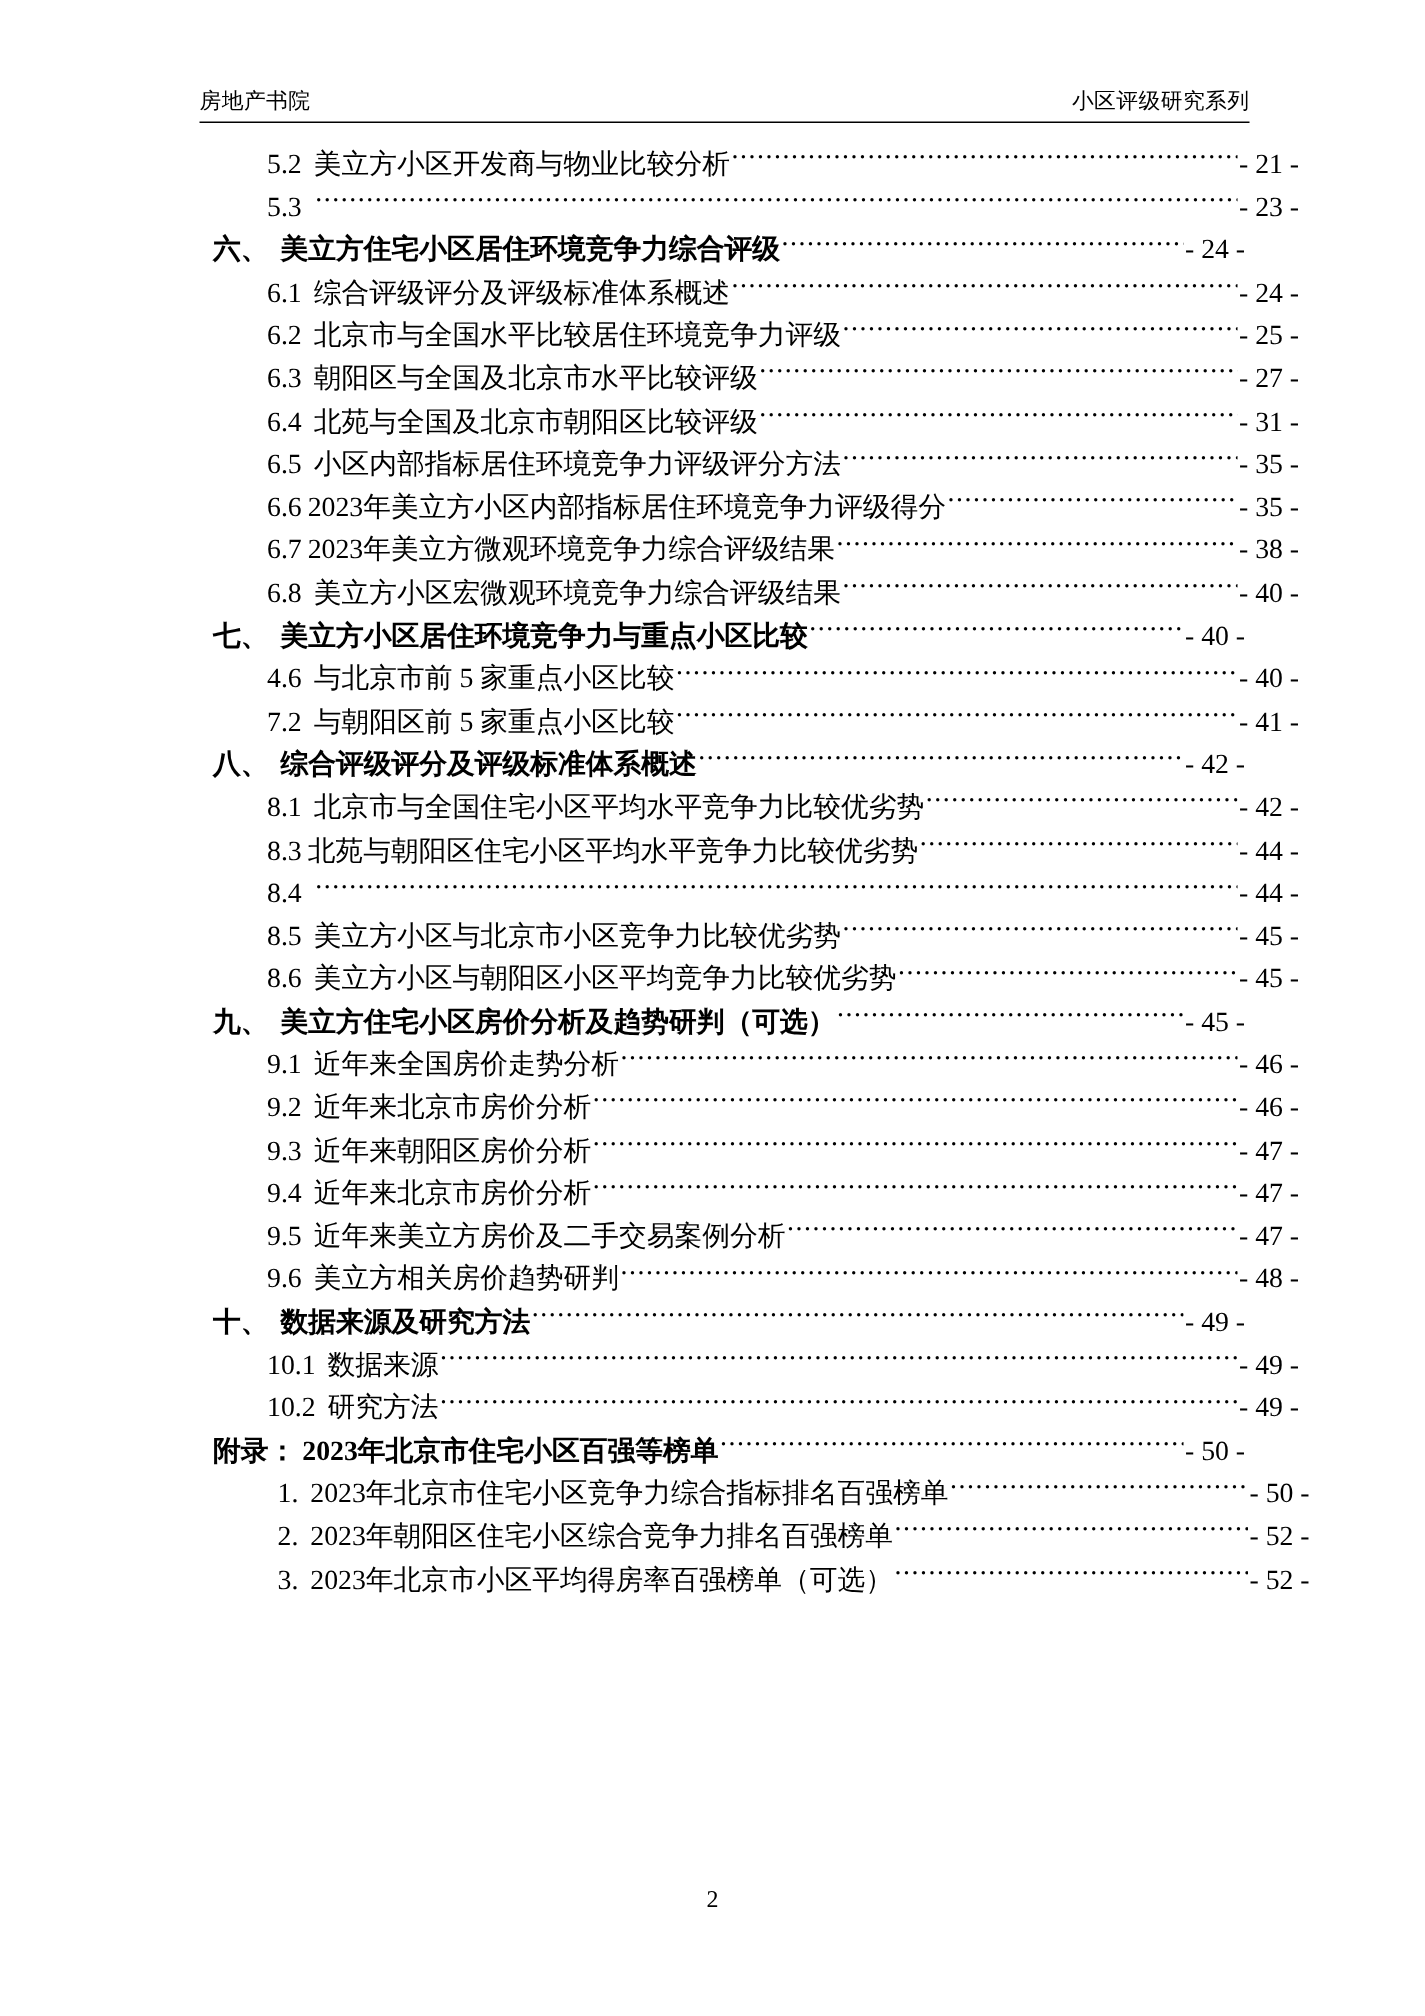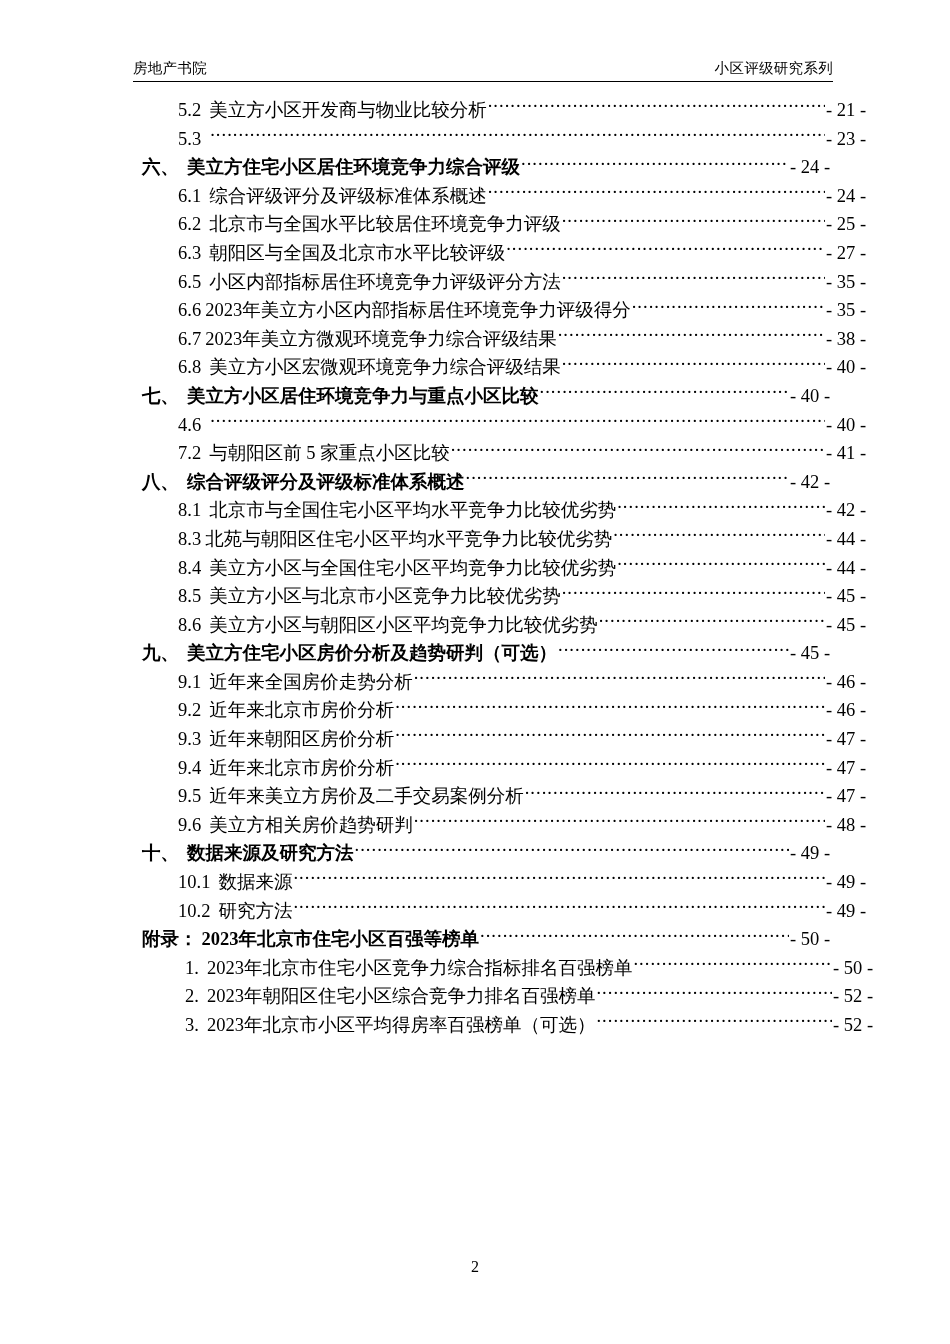--- a/index.html
+++ b/index.html
@@ -161,20 +161,27 @@
         <span class="toc-page">- 25 -</span>
       </div>
       <div class="toc-row lvl2">
         <span class="toc-num">6.3</span>
         <span class="toc-gap wide"></span>
         <span class="toc-title">朝阳区与全国及北京市水平比较评级</span>
         <span class="toc-leader"></span>
         <span class="toc-page">- 27 -</span>
       </div>
       <div class="toc-row lvl2">
+        <span class="toc-num">6.4</span>
+        <span class="toc-gap wide"></span>
+        <span class="toc-title">北苑与全国及北京市朝阳区比较评级</span>
+        <span class="toc-leader"></span>
+        <span class="toc-page">- 31 -</span>
+      </div>
+      <div class="toc-row lvl2">
         <span class="toc-num">6.5</span>
         <span class="toc-gap wide"></span>
         <span class="toc-title">小区内部指标居住环境竞争力评级评分方法</span>
         <span class="toc-leader"></span>
         <span class="toc-page">- 35 -</span>
       </div>
       <div class="toc-row lvl2">
         <span class="toc-num">6.6</span>
         <span class="toc-gap narrow"></span>
         <span class="toc-title">2023年美立方小区内部指标居住环境竞争力评级得分</span>
@@ -198,20 +205,21 @@
       <div class="toc-row lvl1">
         <span class="toc-num">七、</span>
         <span class="toc-gap wide"></span>
         <span class="toc-title">美立方小区居住环境竞争力与重点小区比较</span>
         <span class="toc-leader"></span>
         <span class="toc-page">- 40 -</span>
       </div>
       <div class="toc-row lvl2">
         <span class="toc-num">4.6</span>
         <span class="toc-gap wide"></span>
+        <span class="toc-title">与北京市前 5 家重点小区比较</span>
         <span class="toc-leader"></span>
         <span class="toc-page">- 40 -</span>
       </div>
       <div class="toc-row lvl2">
         <span class="toc-num">7.2</span>
         <span class="toc-gap wide"></span>
         <span class="toc-title">与朝阳区前 5 家重点小区比较</span>
         <span class="toc-leader"></span>
         <span class="toc-page">- 41 -</span>
       </div>
@@ -232,21 +240,20 @@
       <div class="toc-row lvl2">
         <span class="toc-num">8.3</span>
         <span class="toc-gap narrow"></span>
         <span class="toc-title">北苑与朝阳区住宅小区平均水平竞争力比较优劣势</span>
         <span class="toc-leader"></span>
         <span class="toc-page">- 44 -</span>
       </div>
       <div class="toc-row lvl2">
         <span class="toc-num">8.4</span>
         <span class="toc-gap wide"></span>
-        <span class="toc-title">美立方小区与全国住宅小区平均竞争力比较优劣势</span>
         <span class="toc-leader"></span>
         <span class="toc-page">- 44 -</span>
       </div>
       <div class="toc-row lvl2">
         <span class="toc-num">8.5</span>
         <span class="toc-gap wide"></span>
         <span class="toc-title">美立方小区与北京市小区竞争力比较优劣势</span>
         <span class="toc-leader"></span>
         <span class="toc-page">- 45 -</span>
       </div>

